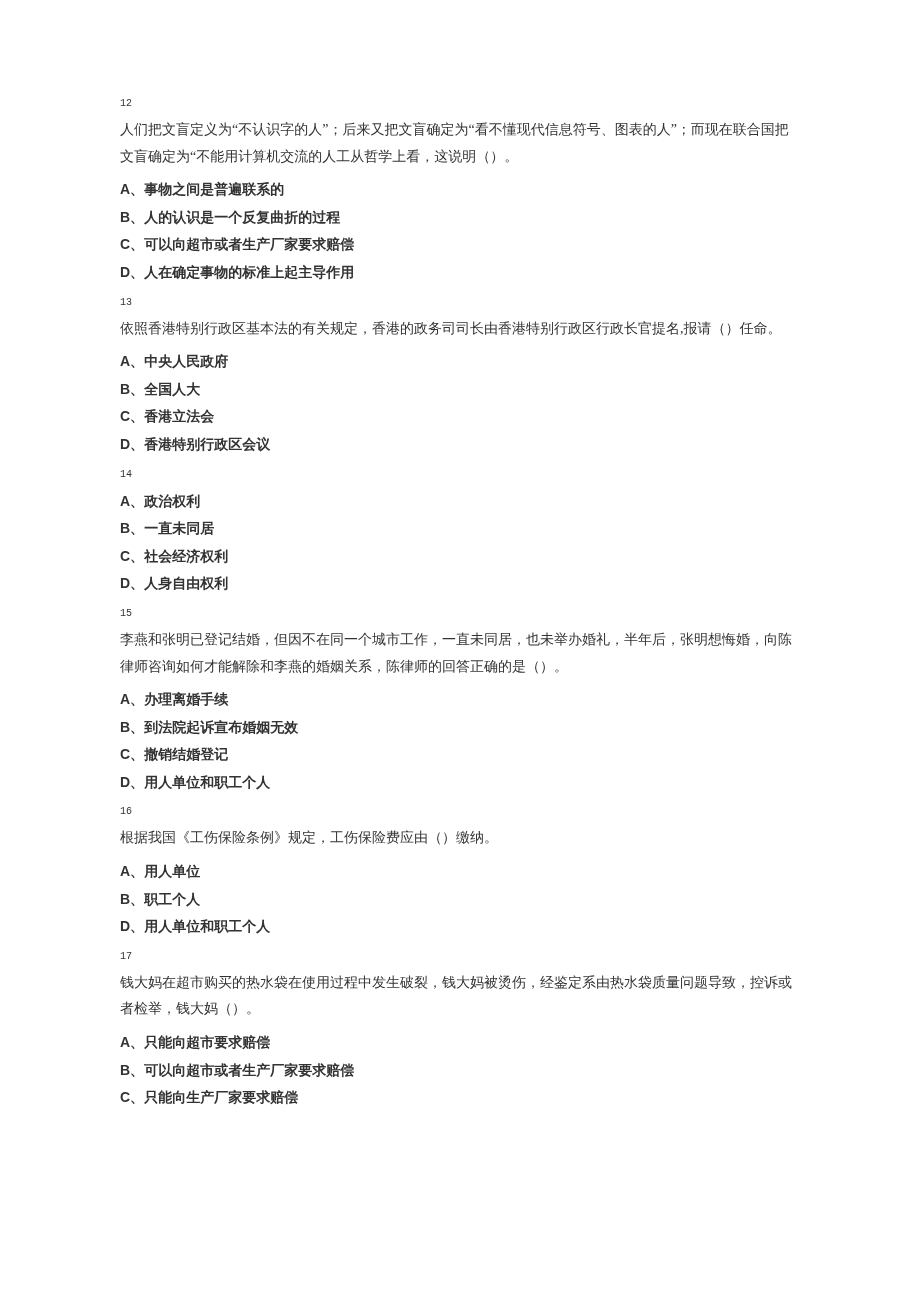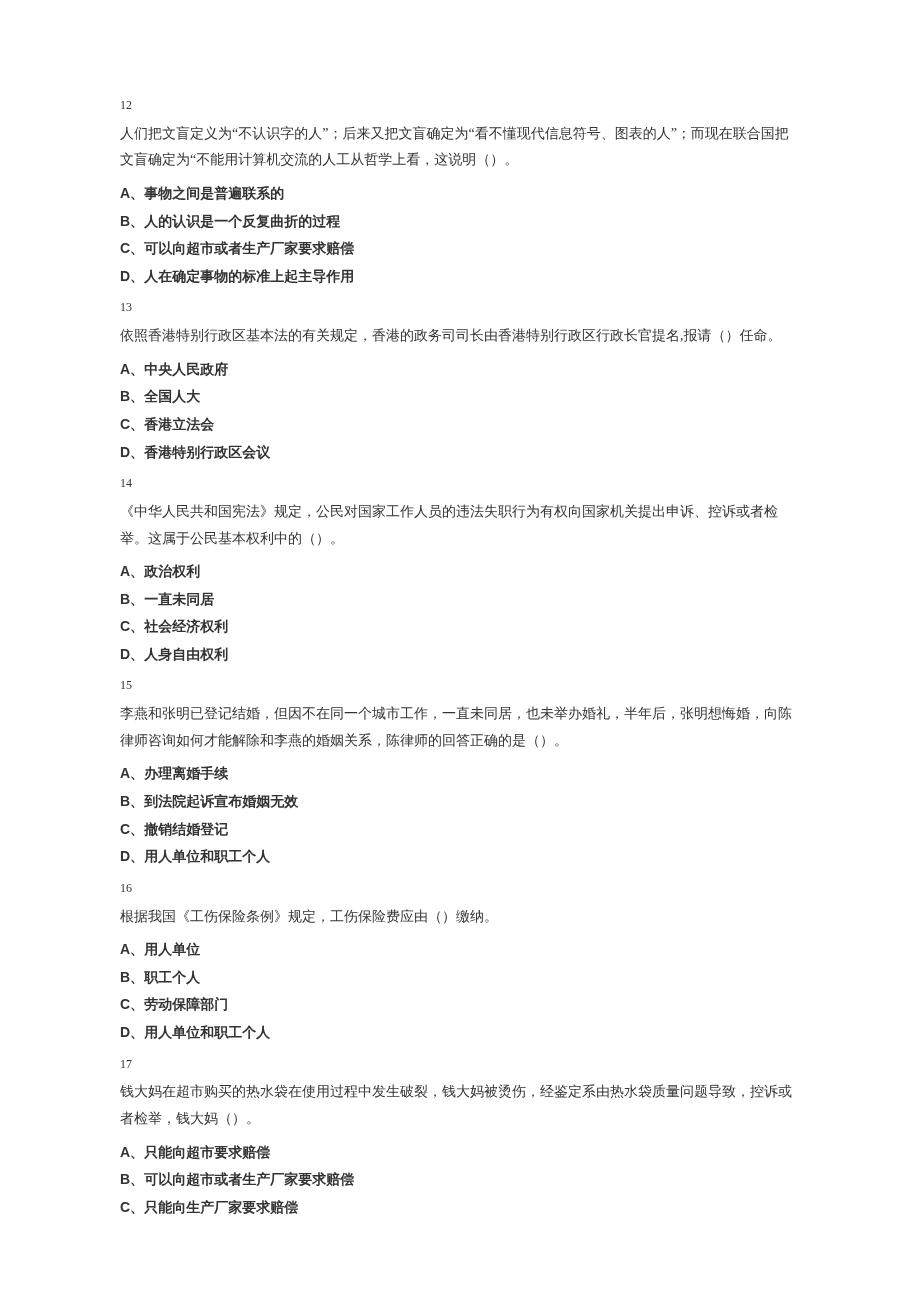--- a/index.html
+++ b/index.html
@@ -11,22 +11,22 @@
   }
   .page {
     width: 920px;
     min-height: 1301px;
     box-sizing: border-box;
     padding: 88px 120px 88px 120px;
     font-size: 14px;
     line-height: 1.9;
   }
   .qnum {
-    font-family: Liberation Serif, serif;
-    font-size: 12px;
+    font-family: Liberation Mono, monospace;
+    font-size: 10px;
     margin-top: 6px;
     margin-bottom: 4px;
   }
   .stem {
     margin-bottom: 6px;
   }
   .options {
     margin-bottom: 4px;
     font-weight: bold;
   }
@@ -54,21 +54,20 @@
   <div class="qnum">13</div>
   <div class="stem">依照香港特别行政区基本法的有关规定，香港的政务司司长由香港特别行政区行政长官提名,报请（）任命。</div>
   <div class="options">
     <span class="opt"><span class="opt-letter">A、</span><span>中央人民政府</span></span>
     <span class="opt"><span class="opt-letter">B、</span><span>全国人大</span></span>
     <span class="opt"><span class="opt-letter">C、</span><span>香港立法会</span></span>
     <span class="opt"><span class="opt-letter">D、</span><span>香港特别行政区会议</span></span>
   </div>
 
   <div class="qnum">14</div>
-  <div class="stem">《中华人民共和国宪法》规定，公民对国家工作人员的违法失职行为有权向国家机关提出申诉、控诉或者检举。这属于公民基本权利中的（）。</div>
   <div class="options">
     <span class="opt"><span class="opt-letter">A、</span><span>政治权利</span></span>
     <span class="opt"><span class="opt-letter">B、</span><span>一直未同居</span></span>
     <span class="opt"><span class="opt-letter">C、</span><span>社会经济权利</span></span>
     <span class="opt"><span class="opt-letter">D、</span><span>人身自由权利</span></span>
   </div>
 
   <div class="qnum">15</div>
   <div class="stem">李燕和张明已登记结婚，但因不在同一个城市工作，一直未同居，也未举办婚礼，半年后，张明想悔婚，向陈律师咨询如何才能解除和李燕的婚姻关系，陈律师的回答正确的是（）。</div>
   <div class="options">
@@ -76,21 +75,20 @@
     <span class="opt"><span class="opt-letter">B、</span><span>到法院起诉宣布婚姻无效</span></span>
     <span class="opt"><span class="opt-letter">C、</span><span>撤销结婚登记</span></span>
     <span class="opt"><span class="opt-letter">D、</span><span>用人单位和职工个人</span></span>
   </div>
 
   <div class="qnum">16</div>
   <div class="stem">根据我国《工伤保险条例》规定，工伤保险费应由（）缴纳。</div>
   <div class="options">
     <span class="opt"><span class="opt-letter">A、</span><span>用人单位</span></span>
     <span class="opt"><span class="opt-letter">B、</span><span>职工个人</span></span>
-    <span class="opt"><span class="opt-letter">C、</span><span>劳动保障部门</span></span>
     <span class="opt"><span class="opt-letter">D、</span><span>用人单位和职工个人</span></span>
   </div>
 
   <div class="qnum">17</div>
   <div class="stem">钱大妈在超市购买的热水袋在使用过程中发生破裂，钱大妈被烫伤，经鉴定系由热水袋质量问题导致，控诉或者检举，钱大妈（）。</div>
   <div class="options">
     <span class="opt"><span class="opt-letter">A、</span><span>只能向超市要求赔偿</span></span>
     <span class="opt"><span class="opt-letter">B、</span><span>可以向超市或者生产厂家要求赔偿</span></span>
     <span class="opt"><span class="opt-letter">C、</span><span>只能向生产厂家要求赔偿</span></span>
   </div>

